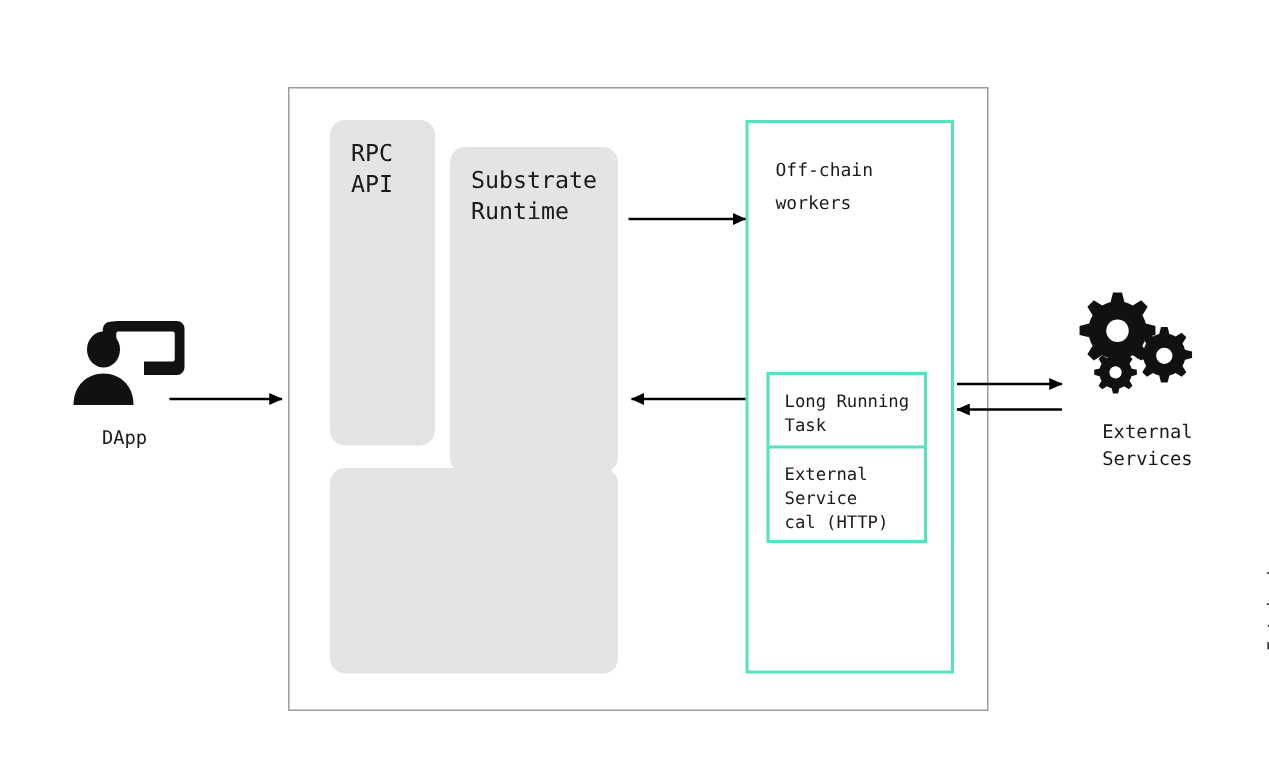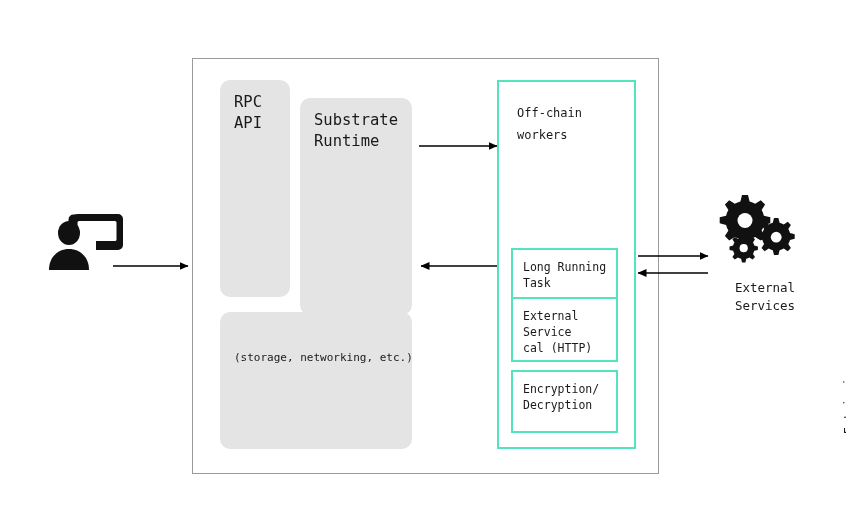--- a/index.html
+++ b/index.html
@@ -181,43 +181,38 @@
     <div class="gb-label">RPC
 API</div>
   </div>
 
   <div class="gray-box" id="box-rt">
     <div class="gb-label">Substrate
 Runtime</div>
   </div>
 
   <div class="gray-box" id="box-core">
-    <div class="gb-sub">(storage, networking, etc.)</div>
   </div>
 
   <div class="teal-box" id="ocw-panel">
     <div class="ocw-title">Off-chain
 workers</div>
   </div>
 
   <div class="teal-sub" id="sub-long">
     <div class="ts-label">Long Running
 Task</div>
   </div>
 
   <div class="teal-sub" id="sub-ext">
     <div class="ts-label">External
 Service
 cal (HTTP)</div>
   </div>
 
-  <div class="teal-sub" id="sub-enc">
-    <div class="ts-label">Encryption/
-Decryption</div>
-  </div>
 
   <div id="extrinsics-wrap">
     <div id="extrinsics-label">Extrinsics
 (Signed or
 Inherents)</div>
   </div>
 
   <svg id="arrows" viewBox="0 0 846 520">
     <defs>
       <marker id="ah" markerWidth="9" markerHeight="8" refX="8.5" refY="4" orient="auto" markerUnits="userSpaceOnUse">
@@ -238,20 +233,21 @@
 
   <svg id="dapp-icon" viewBox="0 0 80 62">
 
     <path d="M30 4 h40 a5 5 0 0 1 5 5 v26 a5 5 0 0 1 -5 5 h-22 v-9 h19 a1.5 1.5 0 0 0 1.5 -1.5 v-17 a1.5 1.5 0 0 0 -1.5 -1.5 h-36 a1.5 1.5 0 0 0 -1.5 1.5 v5 h-9 v-8 a5 5 0 0 1 5 -5 z" fill="#111111"></path>
 
     <ellipse cx="21" cy="23" rx="11" ry="12" fill="#111111"></ellipse>
 
     <path d="M1 60 c0 -13 9 -21 20 -21 c11 0 20 8 20 21 z" fill="#111111"></path>
   </svg>
 
+  <div class="icon-label" id="dapp-label">DApp</div>
 
   <svg id="gears-icon" viewBox="0 0 84 76">
 
     <g fill="#111111">
       <path d="M26 2 l6 0 l1.6 6.4 a20 20 0 0 1 5.6 2.3 l5.6 -3.5 l4.3 4.3 l-3.5 5.6 a20 20 0 0 1 2.3 5.6 l6.4 1.6 l0 6 l-6.4 1.6 a20 20 0 0 1 -2.3 5.6 l3.5 5.6 l-4.3 4.3 l-5.6 -3.5 a20 20 0 0 1 -5.6 2.3 l-1.6 6.4 l-6 0 l-1.6 -6.4 a20 20 0 0 1 -5.6 -2.3 l-5.6 3.5 l-4.3 -4.3 l3.5 -5.6 a20 20 0 0 1 -2.3 -5.6 l-6.4 -1.6 l0 -6 l6.4 -1.6 a20 20 0 0 1 2.3 -5.6 l-3.5 -5.6 l4.3 -4.3 l5.6 3.5 a20 20 0 0 1 5.6 -2.3 z"></path>
     </g>
     <circle cx="29" cy="27.5" r="7.5" fill="#ffffff"></circle>
 
     <g fill="#111111">
       <path d="M58 25 l4.4 0 l1.2 4.7 a14.5 14.5 0 0 1 4.1 1.7 l4.1 -2.6 l3.1 3.1 l-2.6 4.1 a14.5 14.5 0 0 1 1.7 4.1 l4.7 1.2 l0 4.4 l-4.7 1.2 a14.5 14.5 0 0 1 -1.7 4.1 l2.6 4.1 l-3.1 3.1 l-4.1 -2.6 a14.5 14.5 0 0 1 -4.1 1.7 l-1.2 4.7 l-4.4 0 l-1.2 -4.7 a14.5 14.5 0 0 1 -4.1 -1.7 l-4.1 2.6 l-3.1 -3.1 l2.6 -4.1 a14.5 14.5 0 0 1 -1.7 -4.1 l-4.7 -1.2 l0 -4.4 l4.7 -1.2 a14.5 14.5 0 0 1 1.7 -4.1 l-2.6 -4.1 l3.1 -3.1 l4.1 2.6 a14.5 14.5 0 0 1 4.1 -1.7 z"></path>

